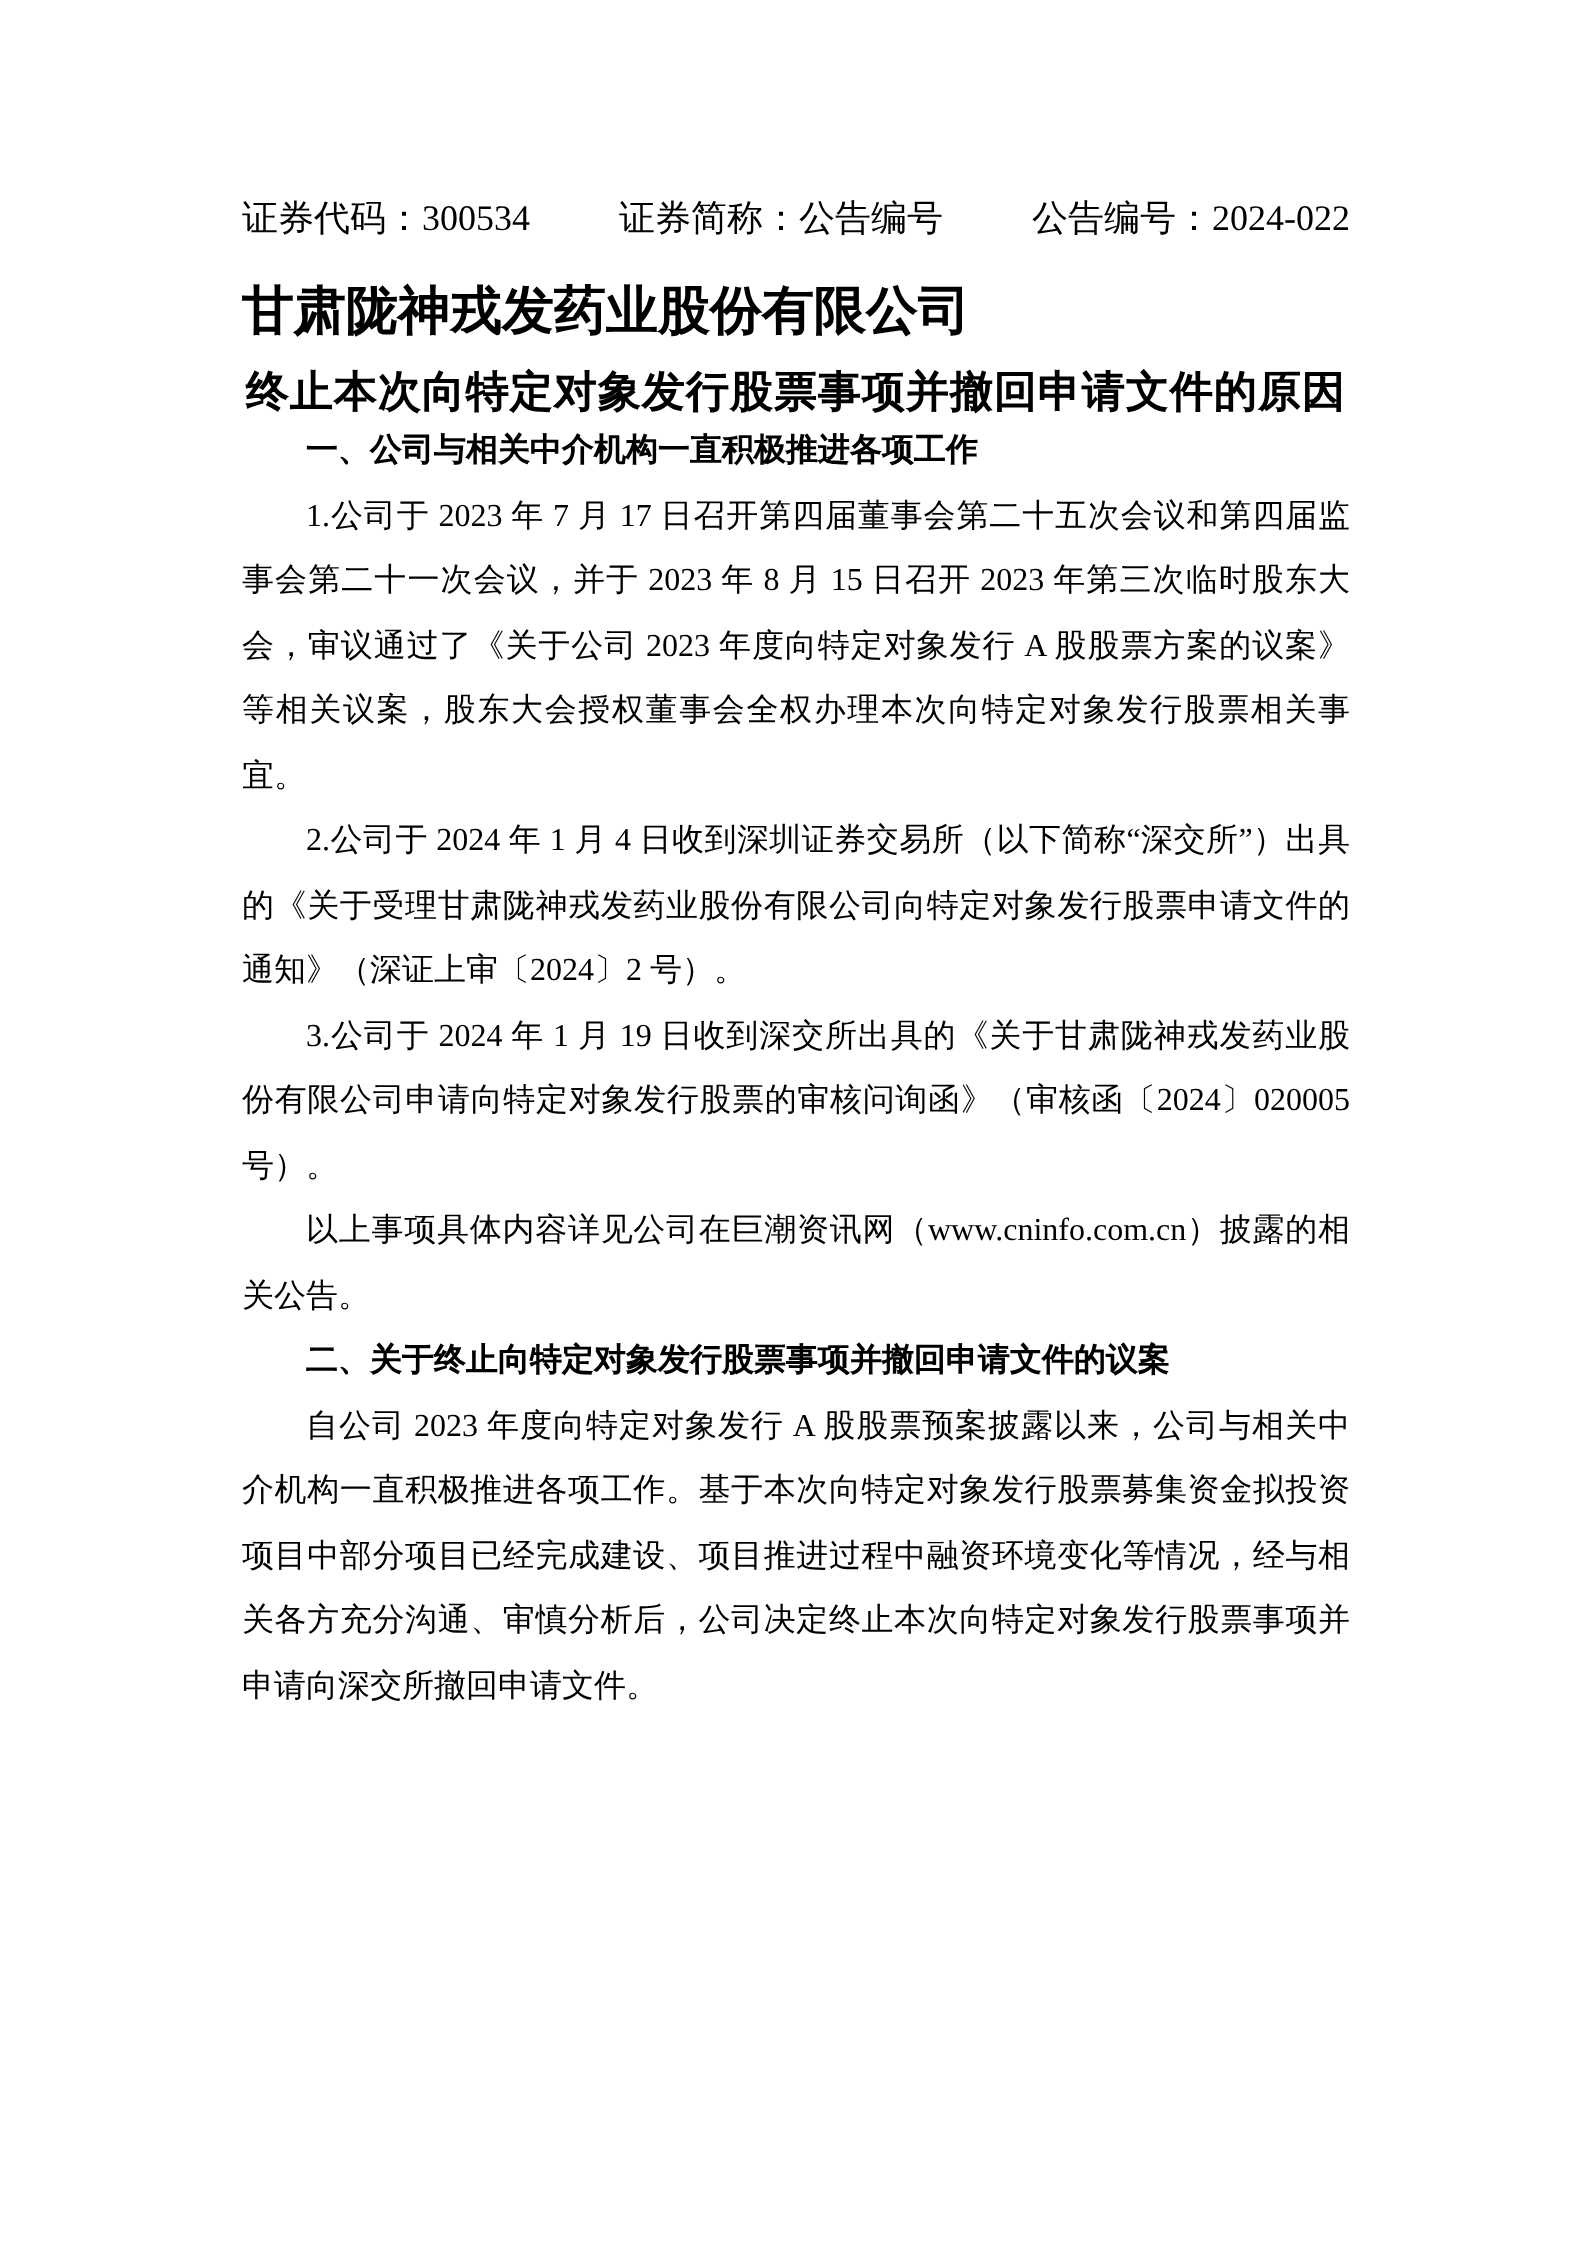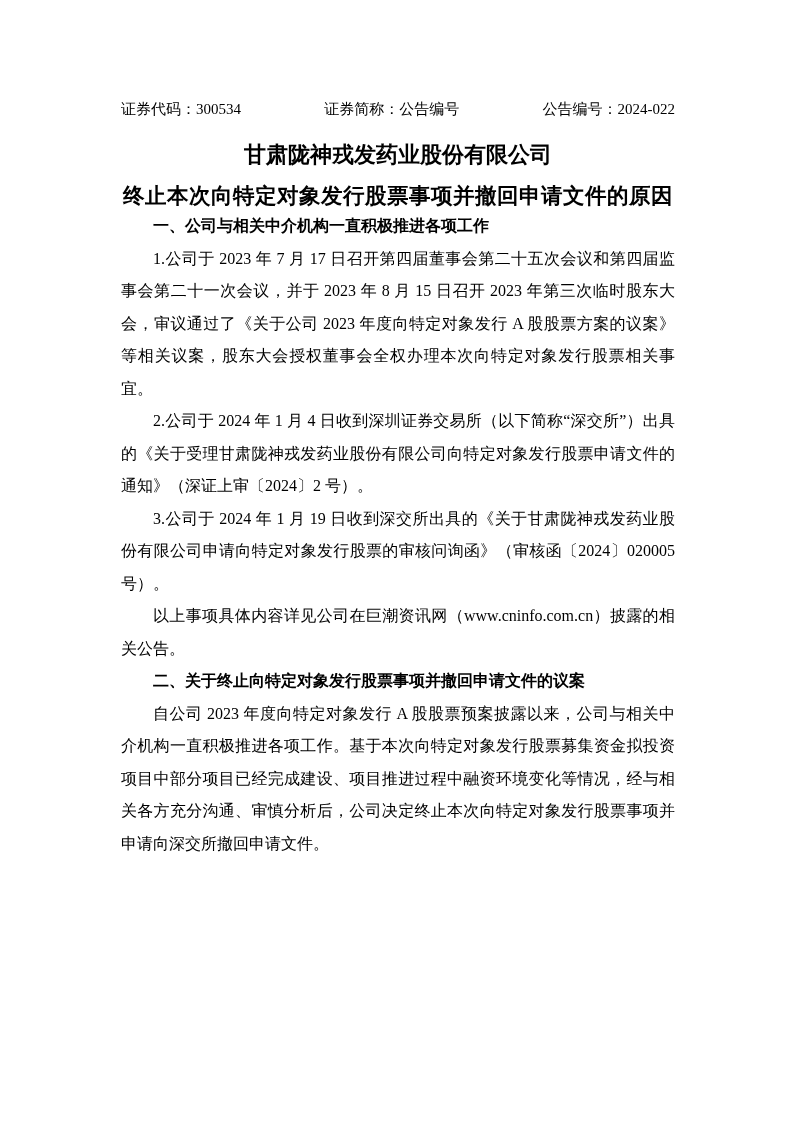--- a/index.html
+++ b/index.html
@@ -12,28 +12,28 @@
     background: #ffffff;
     color: #000000;
     font-family: "Liberation Serif", "DejaVu Serif", serif;
     overflow: hidden;
   }
   .content { padding: 98px 119px 0 121px; }
   .doc-header {
     display: flex;
     justify-content: space-between;
     align-items: baseline;
-    font-size: 15px;
+    font-size: 18px;
     line-height: 22px;
     white-space: nowrap;
   }
   .title-company {
     margin-top: 21px;
-    text-align: center;
-    font-size: 22px;
+    text-align: left;
+    font-size: 26px;
     font-weight: bold;
     line-height: 28px;
     font-family: "Liberation Sans", "DejaVu Sans", sans-serif;
   }
   .title-subject {
     margin-top: 13px;
     text-align: center;
     font-size: 21.5px;
     font-weight: bold;
     line-height: 28px;

